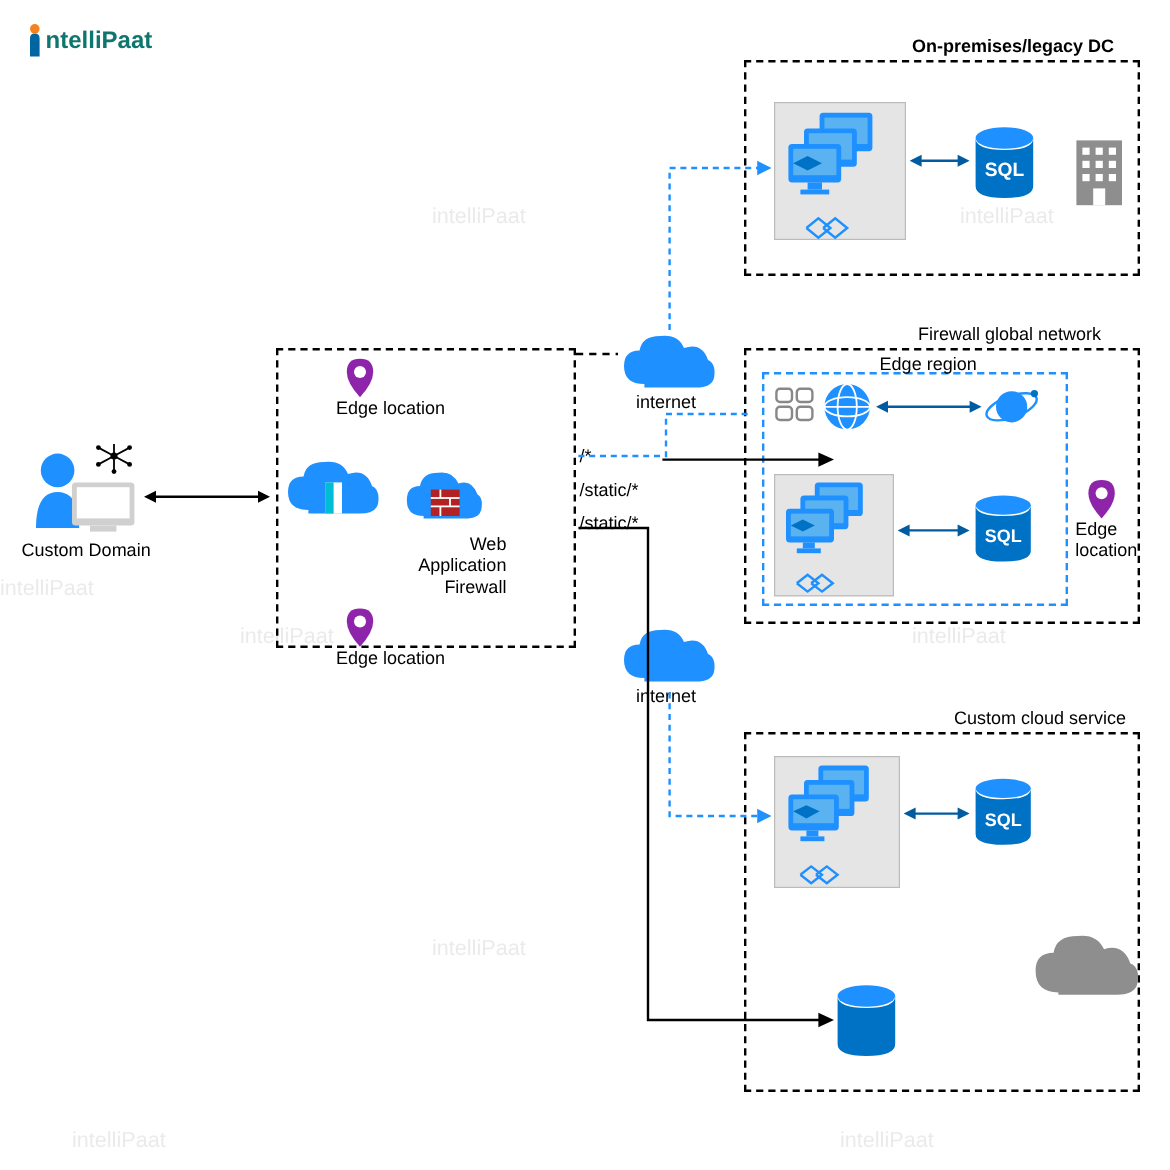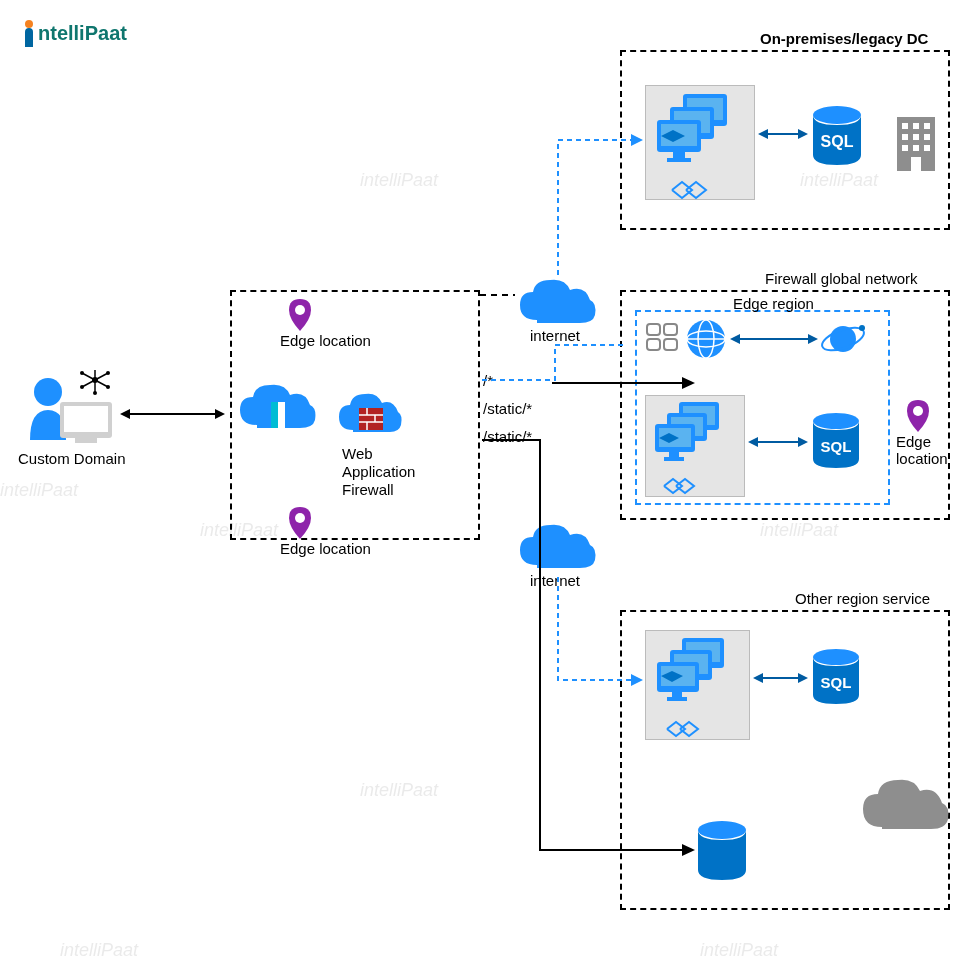--- a/index.html
+++ b/index.html
@@ -3,21 +3,21 @@
 <meta charset="utf-8">
 <style>
 *{margin:0;padding:0;box-sizing:border-box}
 body{width:975px;height:975px;background:#fff;font-family:Arial,sans-serif;position:relative;font-size:15px}
 .abs{position:absolute}
 .dashed-box{border:2px dashed #000}
 .dashed-blue{border:2px dashed #1e90ff}
 .label{color:#000;font-size:15px}
 .logo{font-weight:bold;font-size:20px}
 .logo .rest{color:#0f766e}
-.wm{color:#ccc;opacity:.4;font-size:18px;font-style:italic}
+.wm{color:#ccc;opacity:.4;font-size:18px;}
 svg{display:block}
 .gray-bg{background:#e5e5e5;border:1px solid #bbb}
 </style>
 </head>
 <body>
 
 <div class="abs logo" style="left:20px;top:18px">
   <svg width="18" height="34" style="display:inline;vertical-align:middle">
       <circle cx="9" cy="6" r="4" fill="#f58220"></circle>
       <path d="M5 29 L5 14 Q5 10 9 10 Q13 10 13 14 L13 29 Z" fill="#0066a1"></path>
@@ -77,21 +77,21 @@
 <svg width="70" height="50">
 <path d="M18 40 Q4 40 4 27 Q4 15 15 15 Q17 4 30 4 Q42 2 47 13 Q58 9 63 22 Q68 25 66 35 Q64 42 55 42 L18 42 Z" fill="#1e90ff"></path>
 <rect x="24" y="18" width="24" height="22" fill="#b22222"></rect>
 <line x1="24" y1="25" x2="48" y2="25" stroke="#fff" stroke-width="1.5"></line>
 <line x1="24" y1="32" x2="48" y2="32" stroke="#fff" stroke-width="1.5"></line>
 <line x1="32" y1="18" x2="32" y2="25" stroke="#fff" stroke-width="1.5"></line>
 <line x1="40" y1="25" x2="40" y2="32" stroke="#fff" stroke-width="1.5"></line>
 <line x1="32" y1="32" x2="32" y2="40" stroke="#fff" stroke-width="1.5"></line>
 </svg>
 </div>
-<div class="abs label" style="left:342px;top:445px;width:80px;text-align:left;line-height:1.2">Web Application Firewall</div>
+<div class="abs label" style="left:342px;top:445px;width:80px;text-align:right;line-height:1.2">Web Application Firewall</div>
 
 <div class="abs" style="left:287px;top:297px">
 <svg width="26" height="36">
       <path d="M13 2 Q24 2 24 13 Q24 22 13 34 Q2 22 2 13 Q2 2 13 2 Z" fill="#8e24aa"></path>
       <circle cx="13" cy="13" r="5" fill="#fff"></circle>
     </svg>
 </div>
 <div class="abs label" style="left:280px;top:333px;line-height:1.1">Edge location</div>
 
 <div class="abs" style="left:287px;top:505px">
@@ -123,21 +123,21 @@
 <div class="abs dashed-box" style="left:620px;top:50px;width:330px;height:180px"></div>
 <div class="abs label" style="left:760px;top:30px;font-weight:700">On-premises/legacy DC</div>
 
 <div class="abs dashed-box" style="left:620px;top:290px;width:330px;height:230px"></div>
 <div class="abs label" style="left:765px;top:270px;font-weight:500">Firewall global network</div>
 
 <div class="abs dashed-blue" style="left:635px;top:310px;width:255px;height:195px"></div>
 <div class="abs label" style="left:733px;top:295px">Edge region</div>
 
 <div class="abs dashed-box" style="left:620px;top:610px;width:330px;height:300px"></div>
-<div class="abs label" style="left:795px;top:590px;font-weight:500">Other region service</div>
+<div class="abs label" style="left:795px;top:590px;font-weight:500">Custom cloud service</div>
 
 <div class="abs gray-bg" style="left:645px;top:85px;width:110px;height:115px"></div>
 <div class="abs" style="left:655px;top:92px">
 <svg width="90" height="80">
 <rect x="28" y="2" width="44" height="32" rx="3" fill="#1e90ff"></rect>
       <rect x="32" y="6" width="36" height="22" fill="#5ab3f0"></rect>
 <rect x="15" y="15" width="44" height="32" rx="3" fill="#1e90ff"></rect>
       <rect x="19" y="19" width="36" height="22" fill="#5ab3f0"></rect>
 <rect x="2" y="28" width="44" height="32" rx="3" fill="#1e90ff"></rect>
       <rect x="6" y="32" width="36" height="22" fill="#5ab3f0"></rect>

